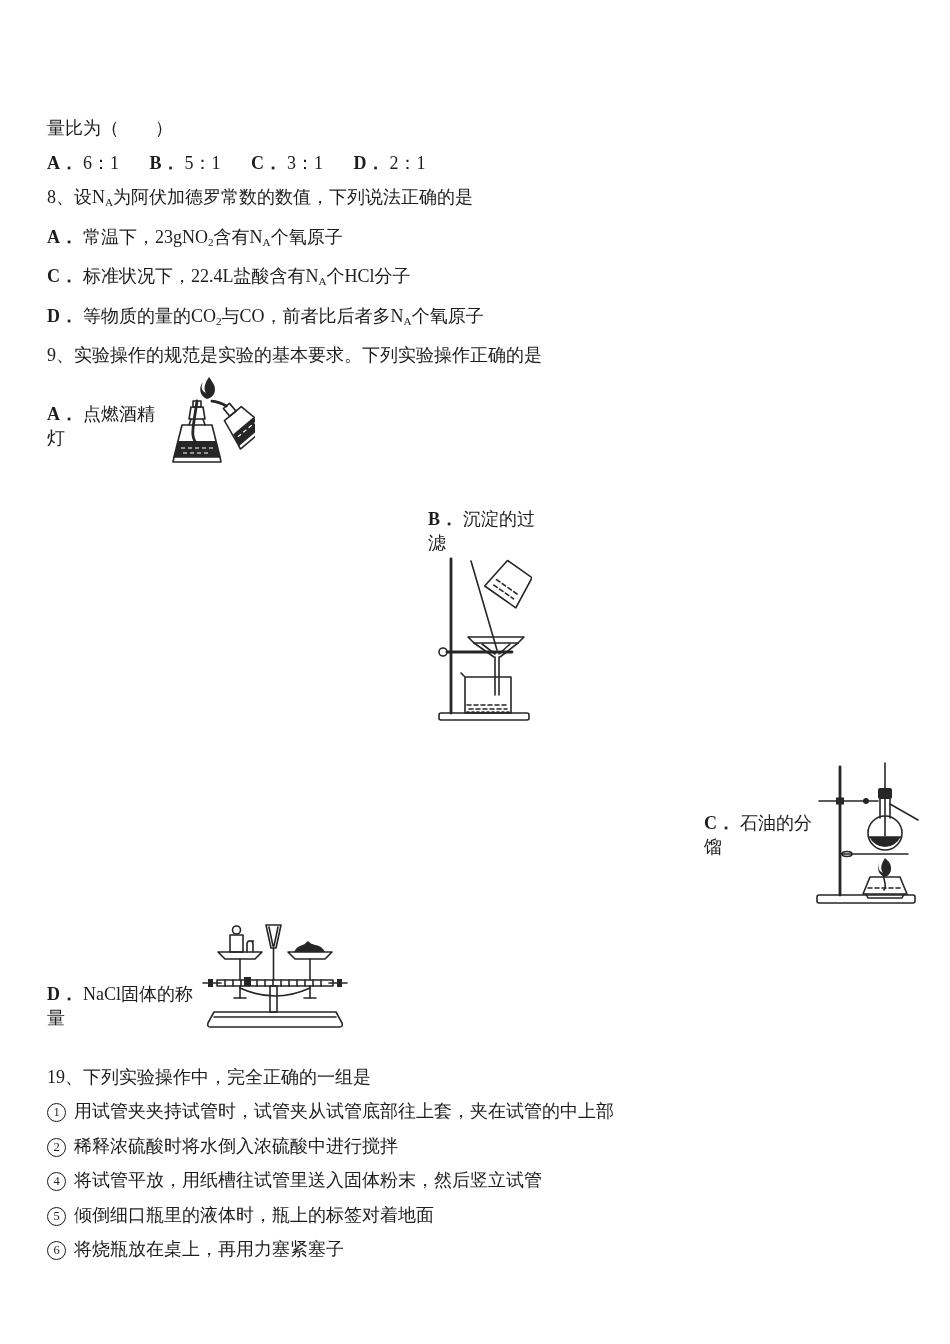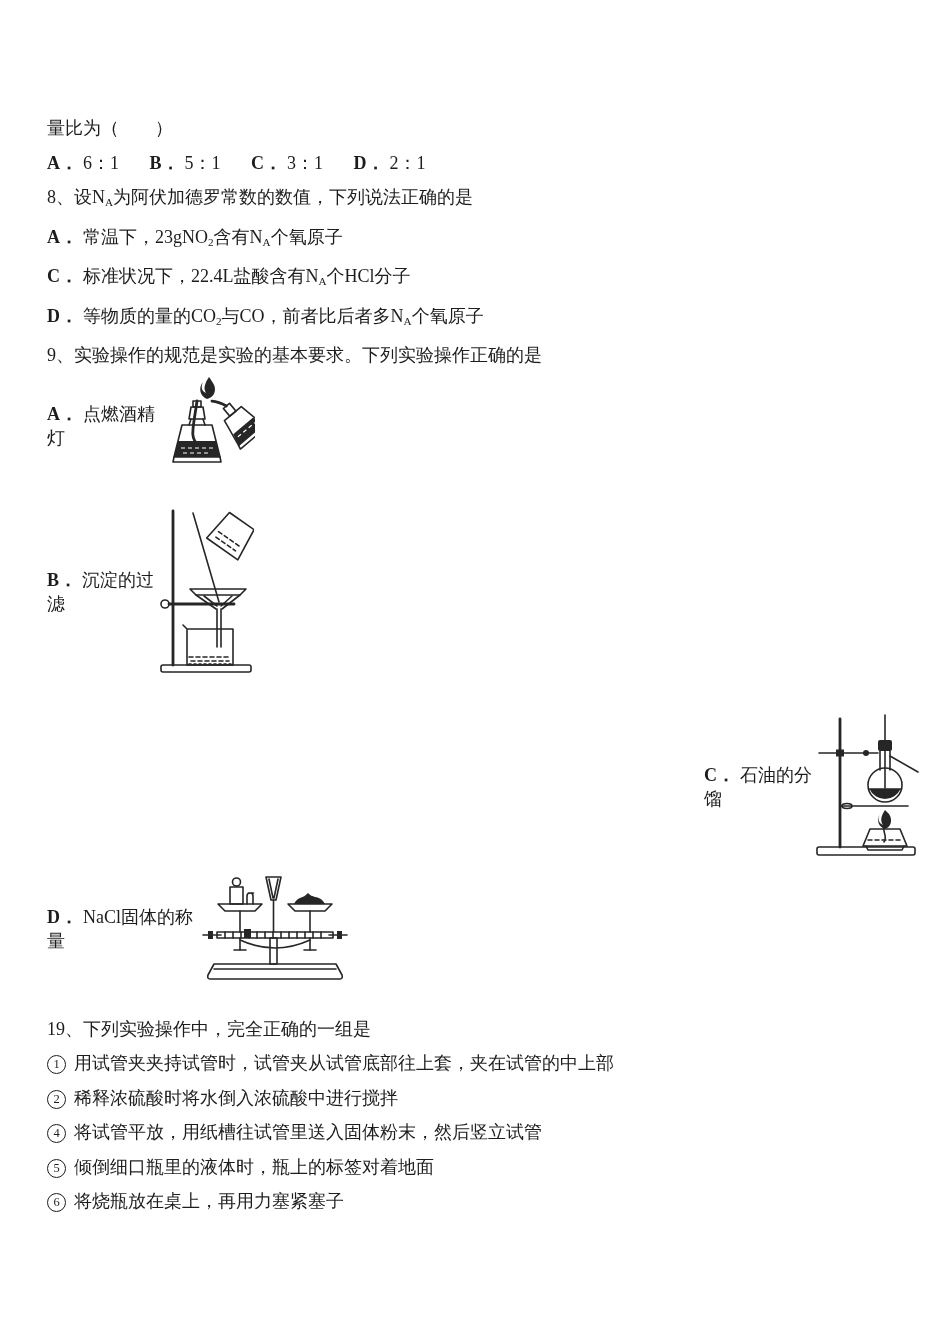--- a/index.html
+++ b/index.html
@@ -24,23 +24,23 @@
     text-align:center;line-height:16px;font-size:12.5px;
     margin-right:8px;vertical-align:1px;
   }
   .fig-row{display:flex;align-items:center;}
   .fig-label{flex:0 0 auto;}
   .figA .fig-label{width:116px;}
   .figB .fig-label{width:111px;}
   .figC .fig-label{width:110px;}
   .figD .fig-label{width:153px;}
   .figA{margin-top:2px;align-items:center;}
-  .figB{margin-top:30px;}
+  .figB{margin-top:30px;flex-direction:column;}
   .figC{margin-top:37px;justify-content:flex-end;}
-  .figD{margin-top:16px;}
+  .figD{margin-top:16px;align-items:flex-end;}
   .q10-stem{margin-top:30px;}
   svg{display:block;}
   svg .ln{stroke:#262626;stroke-width:1.6;fill:none;stroke-linecap:round;stroke-linejoin:round;}
   svg .thick{stroke-width:2.8;}
   svg .dark{fill:#262626;stroke:none;}
   svg .dash{stroke-dasharray:4 3;}
 </style>
 </head>
 <body>
 

